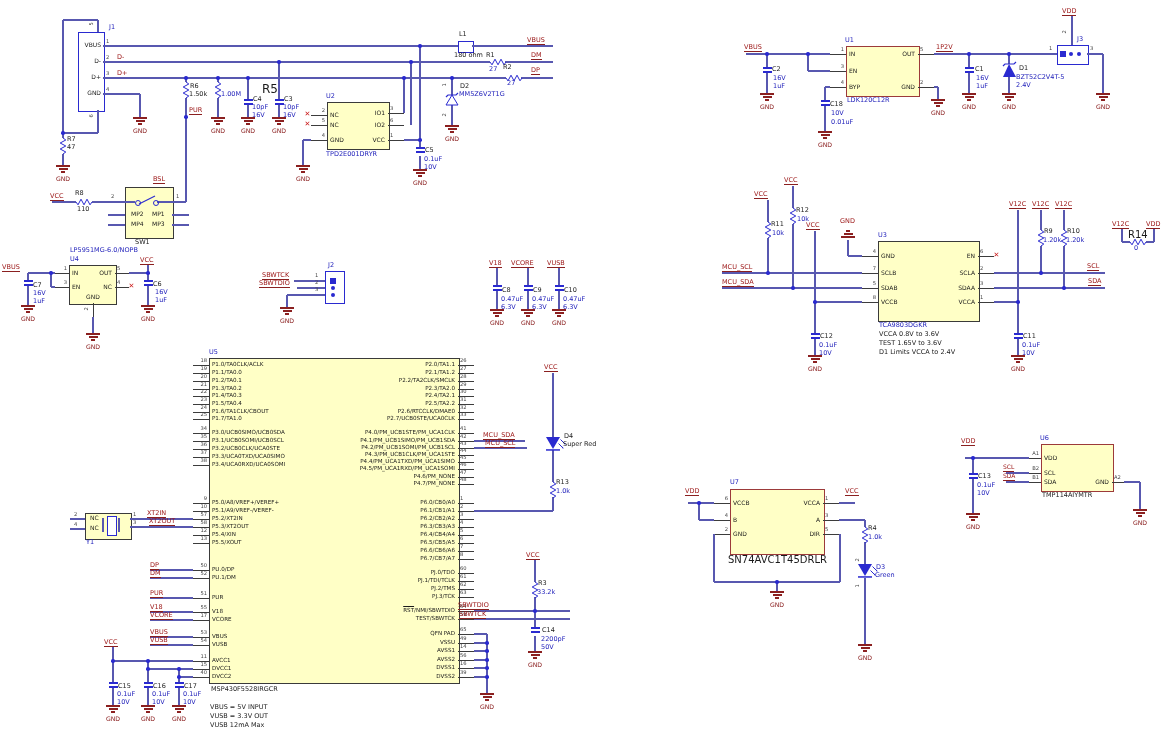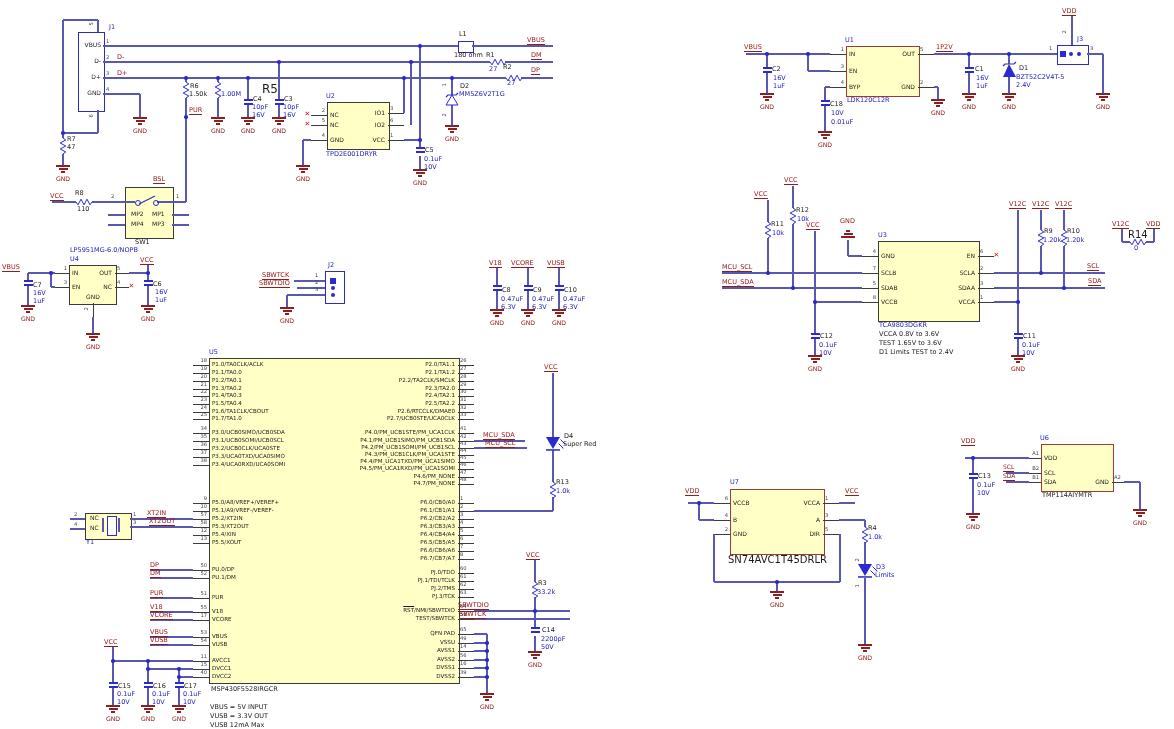--- a/index.html
+++ b/index.html
@@ -936,21 +936,21 @@
     <div class="a t" style="left: 1016px; top: 74px; font-size: 6.5px; color: rgb(34, 34, 187);">BZT52C2V4T-5</div>
     <div class="a t" style="left: 1016px; top: 82px; font-size: 6.5px; color: rgb(34, 34, 187);">2.4V</div>
     <div class="a t" style="left: 1077px; top: 36px; font-size: 6.5px; color: rgb(34, 34, 187);">J3</div>
     <div class="a t" style="left: 1049px; top: 46px; font-size: 5.2px; color: rgb(68, 68, 68);">1</div>
     <div class="a t" style="left: 1090px; top: 46px; font-size: 5.2px; color: rgb(68, 68, 68);">3</div>
     <div class="a t" style="left: 1063px; top: 29px; font-size: 5.2px; color: rgb(68, 68, 68); transform: rotate(-90deg); transform-origin: center center;">2</div>
     <div class="a t" style="left: 878px; top: 232px; font-size: 6.5px; color: rgb(34, 34, 187);">U3</div>
     <div class="a t" style="left: 879px; top: 322px; font-size: 6.5px; color: rgb(34, 34, 187);">TCA9803DGKR</div>
     <div class="a t" style="left: 879px; top: 331px; font-size: 6.5px; color: rgb(26, 26, 26);">VCCA 0.8V to 3.6V</div>
     <div class="a t" style="left: 879px; top: 340px; font-size: 6.5px; color: rgb(26, 26, 26);">TEST 1.65V to 3.6V</div>
-    <div class="a t" style="left: 879px; top: 349px; font-size: 6.5px; color: rgb(26, 26, 26);">D1 Limits TEST to 2.4V</div>
+    <div class="a t" style="left: 879px; top: 349px; font-size: 6.5px; color: rgb(26, 26, 26);">D1 Limits VCCA to 2.4V</div>
     <div class="a t" style="left: 771px; top: 221px; font-size: 6.5px; color: rgb(26, 26, 26);">R11</div>
     <div class="a t" style="left: 772px; top: 230px; font-size: 6.5px; color: rgb(34, 34, 187);">10k</div>
     <div class="a t" style="left: 796px; top: 207px; font-size: 6.5px; color: rgb(26, 26, 26);">R12</div>
     <div class="a t" style="left: 797px; top: 216px; font-size: 6.5px; color: rgb(34, 34, 187);">10k</div>
     <div class="a t" style="left: 1044px; top: 228px; font-size: 6.5px; color: rgb(26, 26, 26);">R9</div>
     <div class="a t" style="left: 1043px; top: 237px; font-size: 6.5px; color: rgb(34, 34, 187);">1.20k</div>
     <div class="a t" style="left: 1067px; top: 228px; font-size: 6.5px; color: rgb(26, 26, 26);">R10</div>
     <div class="a t" style="left: 1066px; top: 237px; font-size: 6.5px; color: rgb(34, 34, 187);">1.20k</div>
     <div class="a t" style="left: 1128px; top: 230px; font-size: 10px; color: rgb(26, 26, 26);">R14</div>
     <div class="a t" style="left: 1134px; top: 245px; font-size: 6.5px; color: rgb(34, 34, 187);">0</div>
@@ -958,21 +958,21 @@
     <div class="a t" style="left: 819px; top: 342px; font-size: 6.5px; color: rgb(34, 34, 187);">0.1uF</div>
     <div class="a t" style="left: 819px; top: 350px; font-size: 6.5px; color: rgb(34, 34, 187);">10V</div>
     <div class="a t" style="left: 1023px; top: 333px; font-size: 6.5px; color: rgb(26, 26, 26);">C11</div>
     <div class="a t" style="left: 1022px; top: 342px; font-size: 6.5px; color: rgb(34, 34, 187);">0.1uF</div>
     <div class="a t" style="left: 1022px; top: 350px; font-size: 6.5px; color: rgb(34, 34, 187);">10V</div>
     <div class="a t" style="left: 730px; top: 479px; font-size: 6.5px; color: rgb(34, 34, 187);">U7</div>
     <div class="a t" style="left: 728px; top: 555px; font-size: 10px; color: rgb(26, 26, 26);">SN74AVC1T45DRLR</div>
     <div class="a t" style="left: 868px; top: 525px; font-size: 6.5px; color: rgb(26, 26, 26);">R4</div>
     <div class="a t" style="left: 868px; top: 534px; font-size: 6.5px; color: rgb(34, 34, 187);">1.0k</div>
     <div class="a t" style="left: 876px; top: 564px; font-size: 6.5px; color: rgb(34, 34, 187);">D3</div>
-    <div class="a t" style="left: 875px; top: 572px; font-size: 6.5px; color: rgb(34, 34, 187);">Limits</div>
+    <div class="a t" style="left: 875px; top: 572px; font-size: 6.5px; color: rgb(34, 34, 187);">Green</div>
     <div class="a t" style="left: 856px; top: 557px; font-size: 5.2px; color: rgb(68, 68, 68); transform: rotate(-90deg); transform-origin: center center;">2</div>
     <div class="a t" style="left: 856px; top: 583px; font-size: 5.2px; color: rgb(68, 68, 68); transform: rotate(-90deg); transform-origin: center center;">1</div>
     <div class="a t" style="left: 1040px; top: 435px; font-size: 6.5px; color: rgb(34, 34, 187);">U6</div>
     <div class="a t" style="left: 1042px; top: 492px; font-size: 6.5px; color: rgb(26, 26, 26);">TMP114AIYMTR</div>
     <div class="a t" style="left: 978px; top: 473px; font-size: 6.5px; color: rgb(26, 26, 26);">C13</div>
     <div class="a t" style="left: 977px; top: 482px; font-size: 6.5px; color: rgb(34, 34, 187);">0.1uF</div>
     <div class="a t" style="left: 977px; top: 490px; font-size: 6.5px; color: rgb(34, 34, 187);">10V</div>
   </div>
 
 </body></html>

